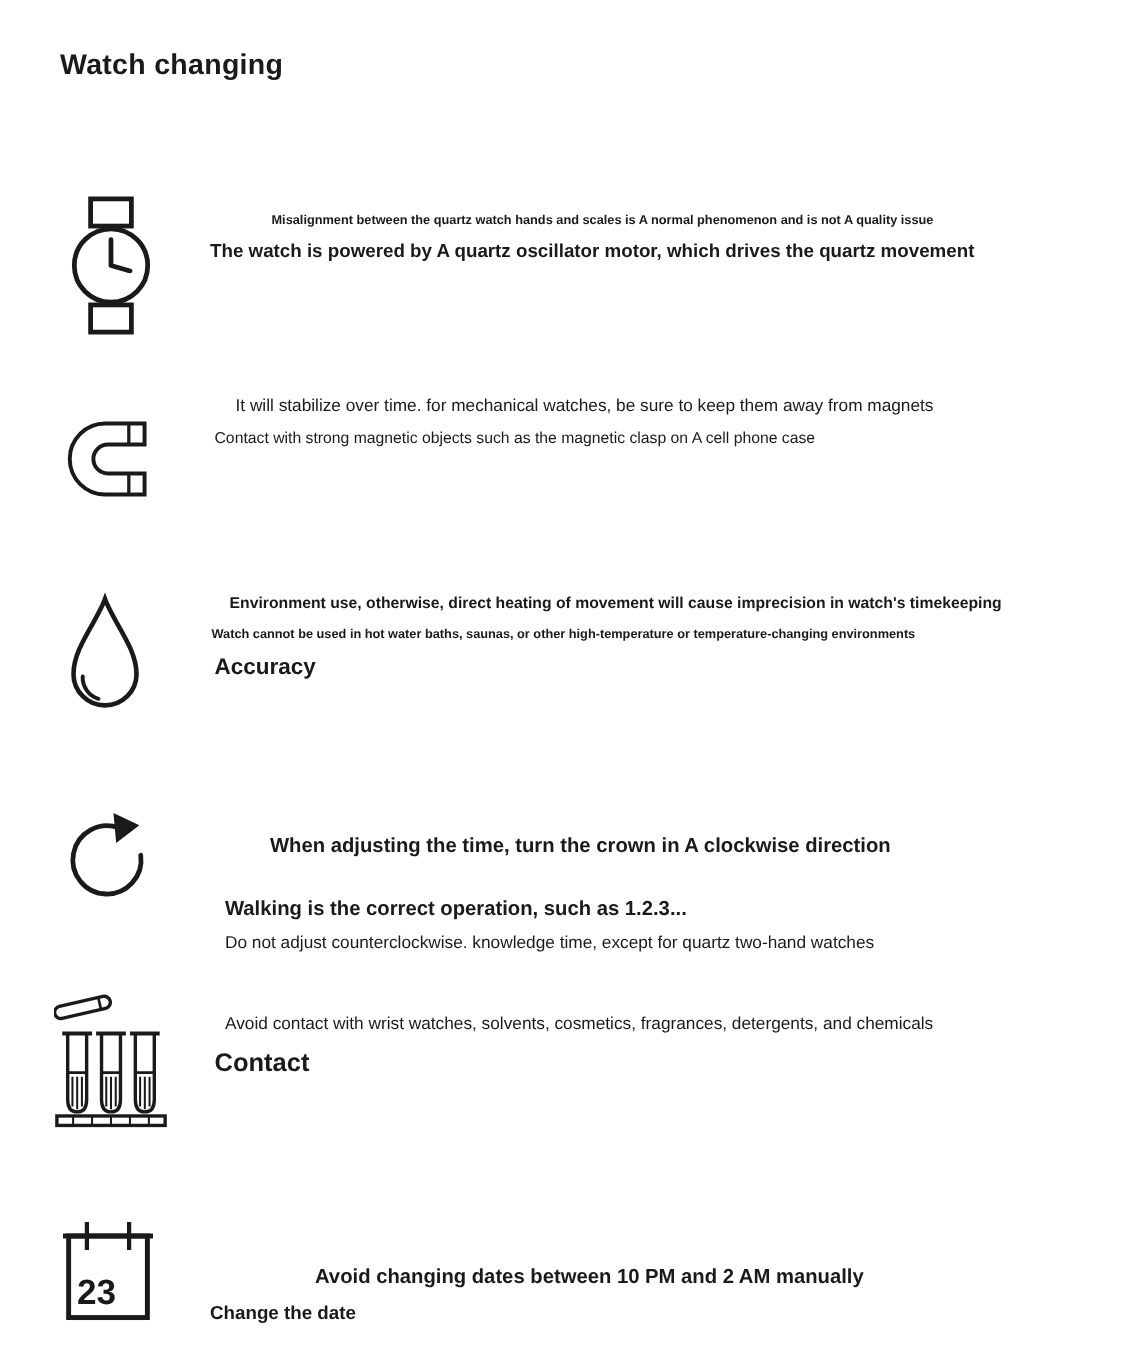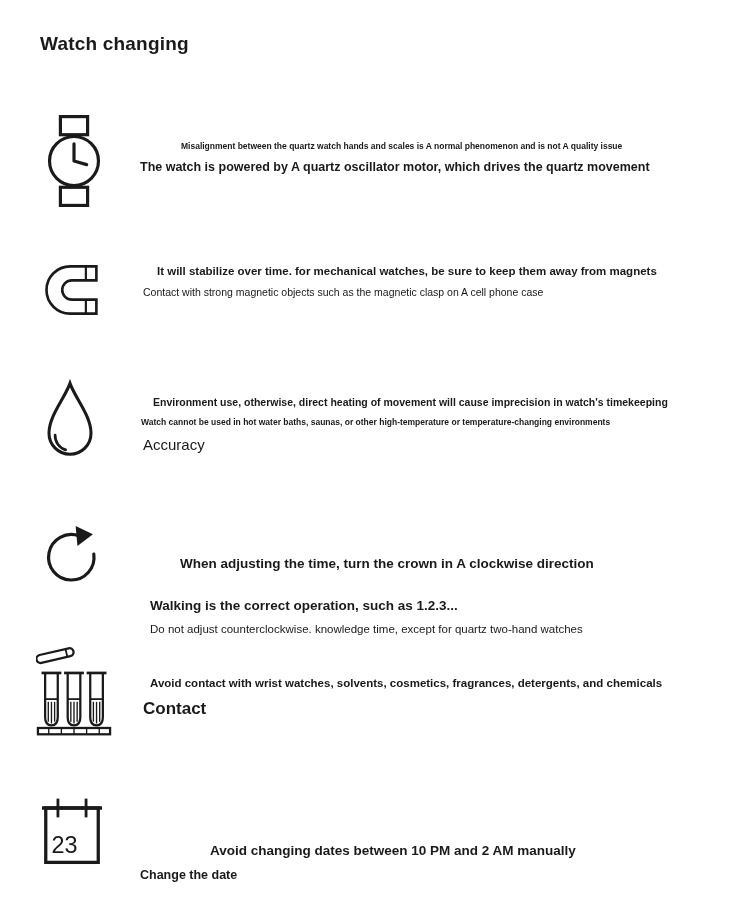--- a/index.html
+++ b/index.html
@@ -9,33 +9,33 @@
     position: relative;
     overflow: hidden;
     font-family: "Liberation Sans", "DejaVu Sans", sans-serif;
     color: #1a1a1a;
   }
   .page-title {
     position: absolute; left: 40px; top: 33px;
     font-size: 19px; font-weight: 700; letter-spacing: .2px;
   }
   .section { position: absolute; left: 40px; right: 8px; }
-  .icon { position: absolute; top: 0; left: 0; }
+  .icon { position: absolute; top: 16px; left: 0; font-weight: bold; }
   .icon svg { display: block; }
   .lines { margin-left: 100px; }
   .line { line-height: 1.32; margin-bottom: 7px; white-space: nowrap; }
   .t-tiny-b  { font-size: 8.5px;  font-weight: 700; }
   .t-small   { font-size: 10.5px; font-weight: 400; }
   .t-small-b { font-size: 10.5px; font-weight: 700; }
   .t-med     { font-size: 11.5px; font-weight: 400; }
-  .t-med-b   { font-size: 11.5px; font-weight: 700; }
+  .t-med-b   { font-size: 11.5px; font-weight: 400; }
   .t-norm-b  { font-size: 12.5px; font-weight: 700; }
   .t-big-b   { font-size: 13.5px; font-weight: 700; margin-top: 24px; }
   .t-big2-b  { font-size: 14px;   font-weight: 700; }
-  .t-title-b { font-size: 15px;   font-weight: 400; }
+  .t-title-b { font-size: 15px;   font-weight: 700; }
   .t-huge-b  { font-size: 17px;   font-weight: 700; }
   svg { stroke: #1a1a1a; }
   svg text {
     font-family: "Liberation Sans", "DejaVu Sans", sans-serif;
     fill: #1a1a1a; stroke: none;
   }
 </style>
 </head>
 <body>
 

